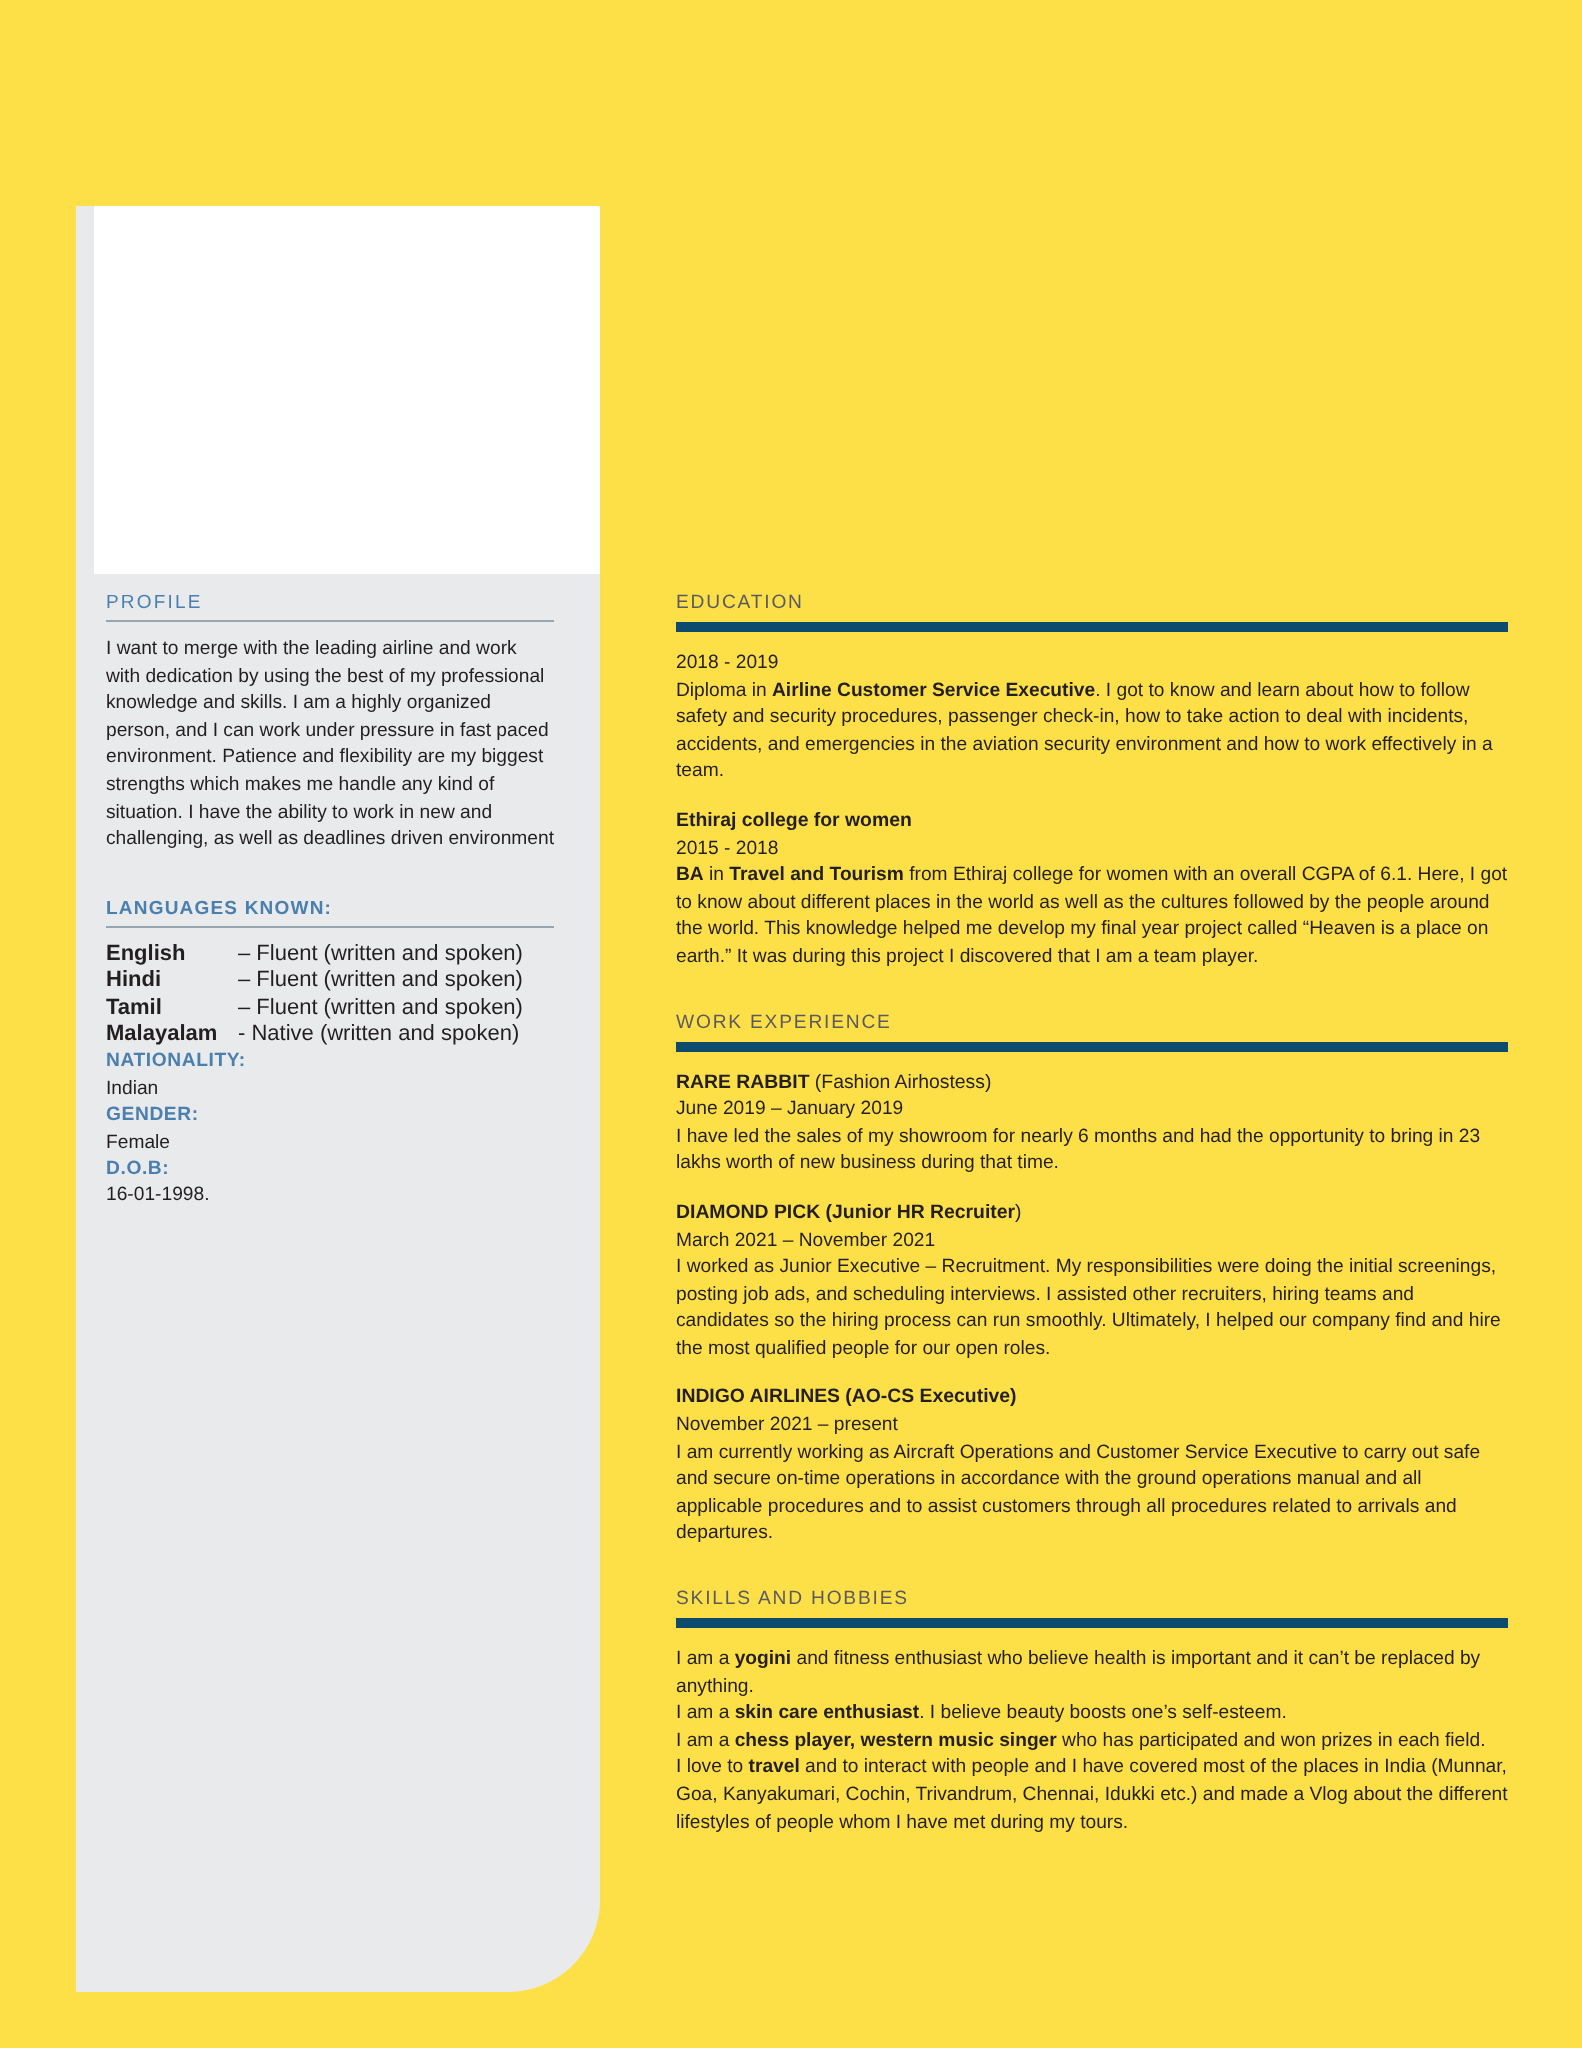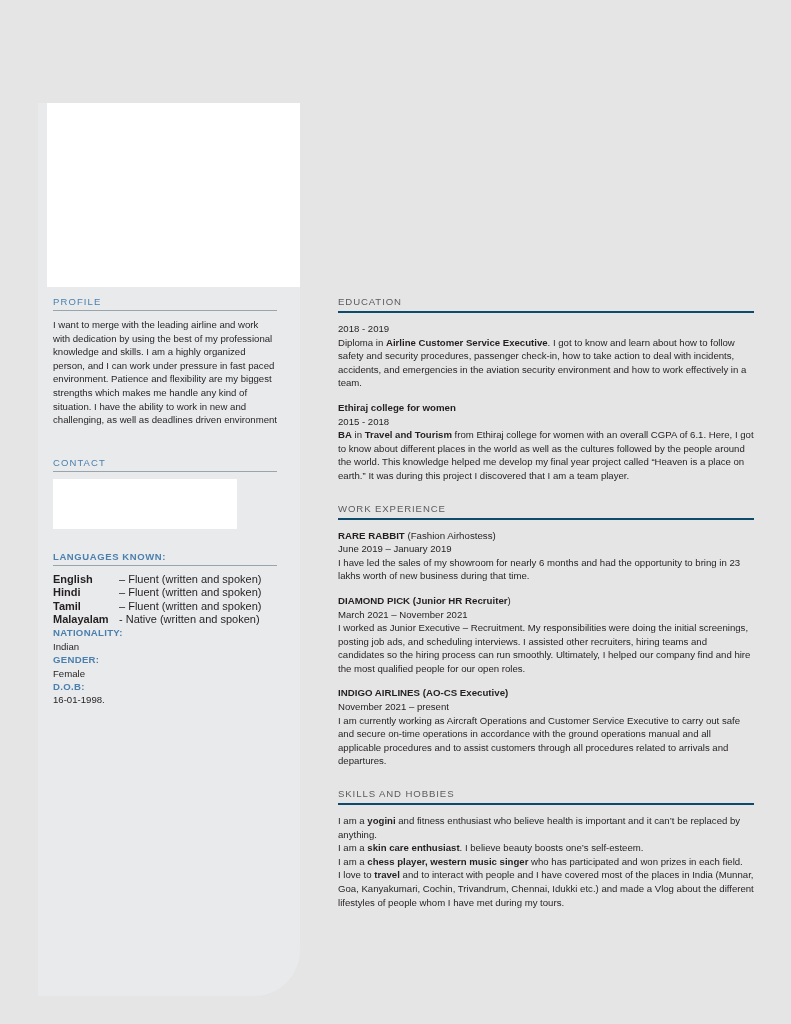--- a/index.html
+++ b/index.html
@@ -13,21 +13,21 @@
     position: relative;
     font-family: "Liberation Sans", sans-serif;
     color: #231f20;
     overflow: hidden;
   }
 
   
   .page {
     position: absolute;
     inset: 0;
-    background: #e5e5e5;
+    background: #fde047;
   }
 
   
   .left-panel {
     position: absolute;
     left: 38px;
     top: 103px;
     width: 262px;
     height: 893px;
     background: #e8eaec;
@@ -113,21 +113,21 @@
     left: 338px;
     top: 296px;
     width: 416px;
   }
 
   .sec-heading {
     color: #5b5b5f;
     font-size: 9.6px;
     letter-spacing: 0.9px;
     padding-bottom: 4px;
-    border-bottom: 2px solid #0c4a6e;
+    border-bottom: 5px solid #0c4a6e;
     margin-bottom: 9px;
   }
 
   .entry { margin-bottom: 11px; }
   .entry-title {
     font-size: 9.7px;
     font-weight: bold;
     line-height: 13.6px;
   }
   .entry-date {
@@ -156,24 +156,20 @@
   <div class="left-panel"></div>
   <div class="left-panel-notch"></div>
 
   <div class="left-content">
 
     <div class="section">
       <div class="side-heading">PROFILE</div>
       <div class="profile-text">I want to merge with the leading airline and work with dedication by using the best of my professional knowledge and skills. I am a highly organized person, and I can work under pressure in fast paced environment. Patience and flexibility are my biggest strengths which makes me handle any kind of situation. I have the ability to work in new and challenging, as well as deadlines driven environment</div>
     </div>
 
-    <div class="contact-block">
-      <div class="side-heading">CONTACT</div>
-      <div class="contact-box"></div>
-    </div>
 
     <div class="lang-block">
       <div class="side-heading bold">LANGUAGES KNOWN:</div>
 
       <div class="lang-row">
         <span class="lang-name">English</span><span class="lang-val">– Fluent (written and spoken)</span>
       </div>
       <div class="lang-row">
         <span class="lang-name">Hindi</span><span class="lang-val">– Fluent (written and spoken)</span>
       </div>

